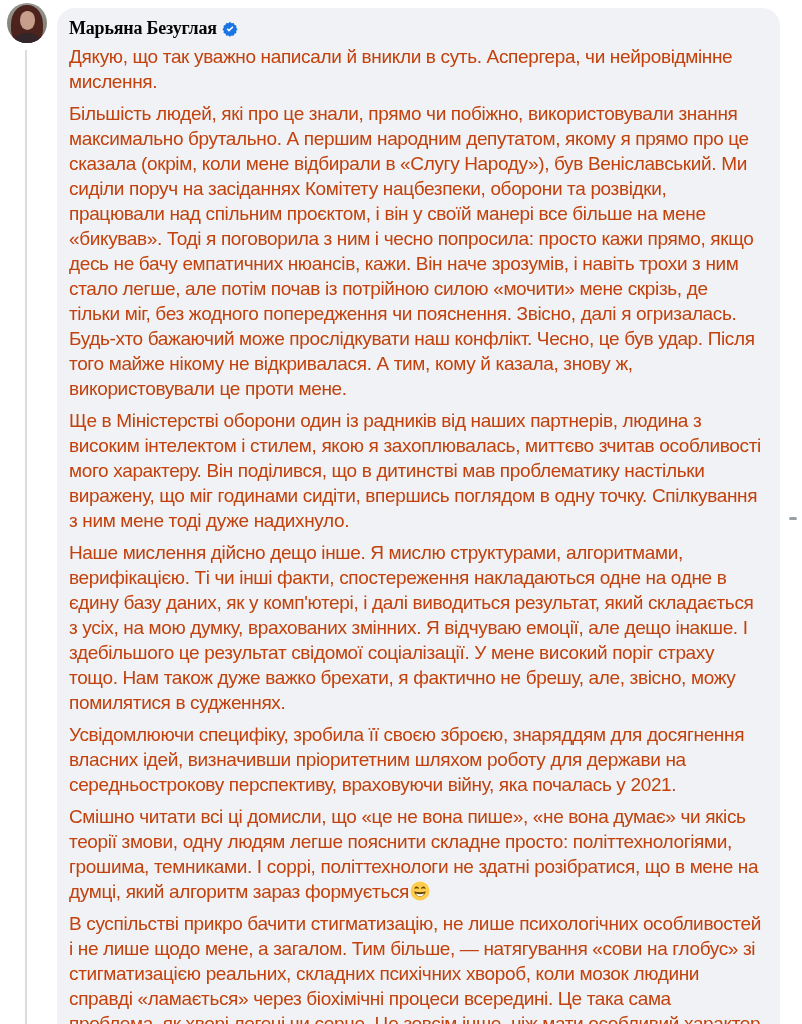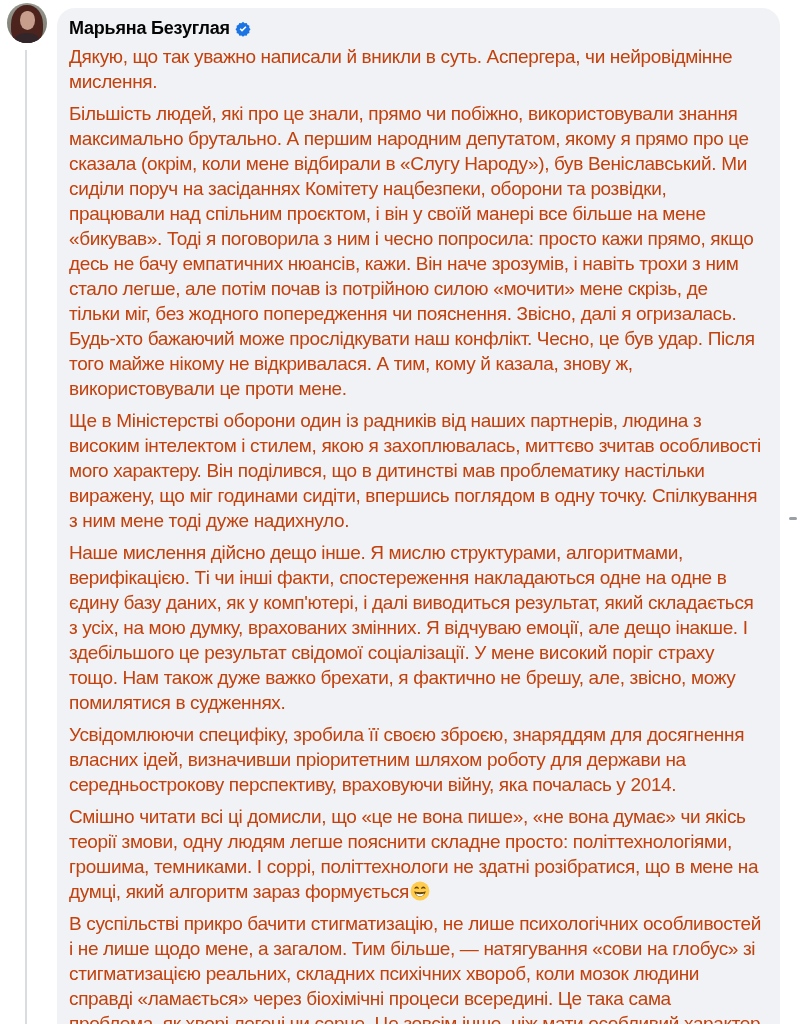--- a/index.html
+++ b/index.html
@@ -49,21 +49,21 @@
 
   
   .bubble {
     position: absolute; left: 57px; top: 8px;
     width: 723px; min-height: 1030px;
     background: #f0f2f5;
     border-radius: 18px;
     padding: 8px 12px 14px 12px;
   }
 
-  .author-row { display: flex; align-items: center; gap: 5px; padding: 2px 0 0 0; }
+  .author-row { display: flex; align-items: center; gap: 5px; padding: 2px 0 0 0; font-family: Liberation Serif, serif; }
   .author {
     font-weight: bold; font-size: 18px; color: #050505;
     letter-spacing: -0.2px; cursor: pointer;
   }
   .badge { display: inline-flex; }
   .badge svg { display: block; width: 16px; height: 16px; }
 
   p.para {
     margin: 7px 6px 0 0;
     font-size: 19px;
@@ -101,21 +101,21 @@
         <path fill="#1b74e4" d="M12 1.2l2.4 2 3.1-.3 1.2 2.9 2.9 1.2-.3 3.1 2 2.4-2 2.4.3 3.1-2.9 1.2-1.2 2.9-3.1-.3-2.4 2-2.4-2-3.1.3-1.2-2.9-2.9-1.2.3-3.1-2-2.4 2-2.4-.3-3.1 2.9-1.2L6.5 2.9l3.1.3z"></path>
         <path fill="#ffffff" d="M10.5 16.1l-3.6-3.6 1.7-1.7 1.9 1.9 5-5 1.7 1.7z"></path>
       </svg>
     </span>
   </div>
 
   <p class="para first"><span>Дякую, що так уважно написали й вникли в суть. Аспергера, чи нейровідмінне мислення.</span></p>
   <p class="para"><span>Більшість людей, які про це знали, прямо чи побіжно, використовували знання максимально брутально. А першим народним депутатом, якому я прямо про це сказала (окрім, коли мене відбирали в «Слугу Народу»), був Веніславський. Ми сиділи поруч на засіданнях Комітету нацбезпеки, оборони та розвідки, працювали над спільним проєктом, і він у своїй манері все більше на мене «бикував». Тоді я поговорила з ним і чесно попросила: просто кажи прямо, якщо десь не бачу емпатичних нюансів, кажи. Він наче зрозумів, і навіть трохи з ним стало легше, але потім почав із потрійною силою «мочити» мене скрізь, де тільки міг, без жодного попередження чи пояснення. Звісно, далі я огризалась. Будь-хто бажаючий може прослідкувати наш конфлікт. Чесно, це був удар. Після того майже нікому не відкривалася. А тим, кому й казала, знову ж, використовували це проти мене.</span></p>
   <p class="para"><span>Ще в Міністерстві оборони один із радників від наших партнерів, людина з високим інтелектом і стилем, якою я захоплювалась, миттєво зчитав особливості мого характеру. Він поділився, що в дитинстві мав проблематику настільки виражену, що міг годинами сидіти, впершись поглядом в одну точку. Спілкування з ним мене тоді дуже надихнуло.</span></p>
   <p class="para"><span>Наше мислення дійсно дещо інше. Я мислю структурами, алгоритмами, верифікацією. Ті чи інші факти, спостереження накладаються одне на одне в єдину базу даних, як у комп'ютері, і далі виводиться результат, який складається з усіх, на мою думку, врахованих змінних. Я відчуваю емоції, але дещо інакше. І здебільшого це результат свідомої соціалізації. У мене високий поріг страху тощо. Нам також дуже важко брехати, я фактично не брешу, але, звісно, можу помилятися в судженнях.</span></p>
-  <p class="para"><span>Усвідомлюючи специфіку, зробила її своєю зброєю, знаряддям для досягнення власних ідей, визначивши пріоритетним шляхом роботу для держави на середньострокову перспективу, враховуючи війну, яка почалась у 2014.</span></p>
+  <p class="para"><span>Усвідомлюючи специфіку, зробила її своєю зброєю, знаряддям для досягнення власних ідей, визначивши пріоритетним шляхом роботу для держави на середньострокову перспективу, враховуючи війну, яка почалась у 2021.</span></p>
   <p class="para"><span>Смішно читати всі ці домисли, що «це не вона пише», «не вона думає» чи якісь теорії змови, одну людям легше пояснити складне просто: політтехнологіями, грошима, темниками. І соррі, політтехнологи не здатні розібратися, що в мене на думці, який алгоритм зараз формується</span><span class="emoji"><svg viewBox="0 0 36 36" aria-hidden="true">
       <circle cx="18" cy="18" r="17" fill="#ffcc4d"></circle>
       <path d="M7.8 13.6c.7-2.4 2.3-3.8 4.2-3.8s3.5 1.4 4.2 3.8c.12.42-.33.72-.68.47-1-.73-2.2-1.17-3.52-1.17s-2.52.44-3.52 1.17c-.35.25-.8-.05-.68-.47z" fill="#664500"></path>
       <path d="M19.8 13.6c.7-2.4 2.3-3.8 4.2-3.8s3.5 1.4 4.2 3.8c.12.42-.33.72-.68.47-1-.73-2.2-1.17-3.52-1.17s-2.52.44-3.52 1.17c-.35.25-.8-.05-.68-.47z" fill="#664500"></path>
       <path d="M18 20.2c-4.2 0-7.2-.55-10.3-1.6 0 0 1.4 9.4 10.3 9.4s10.3-9.4 10.3-9.4c-3.1 1.05-6.1 1.6-10.3 1.6z" fill="#664500"></path>
       <path d="M10.6 22.6c2.2.7 4.7 1.05 7.4 1.05s5.2-.35 7.4-1.05c-.7 2.6-3 4.9-7.4 4.9s-6.7-2.3-7.4-4.9z" fill="#ffffff"></path>
     </svg></span></p>
   <p class="para"><span>В суспільстві прикро бачити стигматизацію, не лише психологічних особливостей і не лише щодо мене, а загалом. Тим більше, — натягування «сови на глобус» зі стигматизацією реальних, складних психічних хвороб, коли мозок людини справді «ламається» через біохімічні процеси всередині. Це така сама проблема, як хворі легені чи серце. Це зовсім інше, ніж мати особливий характер чи особливості мислення (іншу "операційну систему") тощо.</span></p>
 </div>
 

